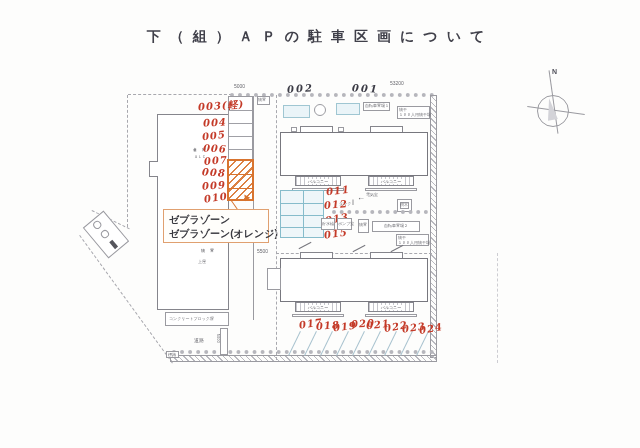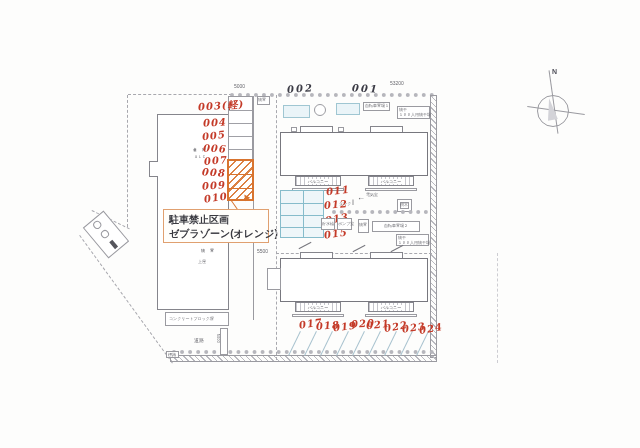--- a/index.html
+++ b/index.html
@@ -39,20 +39,21 @@
   .teal-grid{position:absolute;border:1px solid #86bccb;background:#eef6f9;box-sizing:border-box;}
   .teal-h{position:absolute;left:0;right:0;border-top:1px solid #86bccb;}
   .teal-v{position:absolute;top:0;bottom:0;border-left:1px solid #86bccb;}
   .sym{position:absolute;color:#66666c;white-space:nowrap;}
 </style>
 </head>
 <body>
 
 <div id="page">
 
+  <div class="abs t-title" style="left:0;top:28;width:640px;top:28px;text-align:center;">下（組）ＡＰの駐車区画について</div>
 
   <div class="dash-h" style="left:128px;top:94px;width:104px;"></div>
   <div class="dot-h" style="left:230px;top:93px;width:204px;"></div>
   <div class="dash-v" style="left:127px;top:95px;height:132px;"></div>
   <div class="dash-h" style="left:80px;top:235px;width:158px;transform-origin:0 0;transform:rotate(54deg);"></div>
   <div class="dash-h" style="left:92px;top:210px;width:42px;transform-origin:0 0;transform:rotate(26deg);"></div>
   <div class="hatch" style="left:430px;top:95px;width:7px;height:263px;"></div>
   <div class="hatch" style="left:170px;top:355px;width:267px;height:7px;"></div>
   <div class="dot-h" style="left:172px;top:350px;width:262px;"></div>
   <div class="dash-v" style="left:497px;top:253px;height:110px;border-left-color:#cdcdd2;"></div>
@@ -91,21 +92,21 @@
   <div class="rednum" style="left:202px;top:130px;transform:rotate(-6deg);">005</div>
   <div class="rednum" style="left:203px;top:143px;transform:rotate(2deg);">006</div>
   <div class="rednum" style="left:204px;top:155px;transform:rotate(-5deg);">007</div>
   <div class="rednum" style="left:202px;top:167px;transform:rotate(3deg);">008</div>
   <div class="rednum" style="left:202px;top:180px;transform:rotate(-4deg);">009</div>
   <div class="rednum" style="left:204px;top:192px;transform:rotate(-8deg);">010</div>
 
   <div class="orange-ln" style="left:238px;top:197px;height:14px;transform:rotate(-35deg);"></div>
   <div class="arrowhead" style="left:243px;top:194px;transform:rotate(-35deg);"></div>
   <div class="callout" style="left:163px;top:209px;width:106px;height:34px;">
-    <div>駐車禁止区画</div>
+    <div>ゼブラゾーン</div>
     <div>ゼブラゾーン(オレンジ)</div>
   </div>
 
   <div class="dim" style="left:234px;top:83px;">5000</div>
   <div class="dim" style="left:390px;top:80px;">53200</div>
   <div class="thin" style="left:257px;top:96px;width:13px;height:9px;"></div>
   <div class="tiny" style="left:258px;top:98px;">物置</div>
   <div class="cyanbox" style="left:283px;top:105px;width:27px;height:13px;"></div>
   <div class="cyanbox" style="left:336px;top:103px;width:24px;height:12px;"></div>
   <div class="circ" style="left:314px;top:104px;width:12px;height:12px;"></div>

